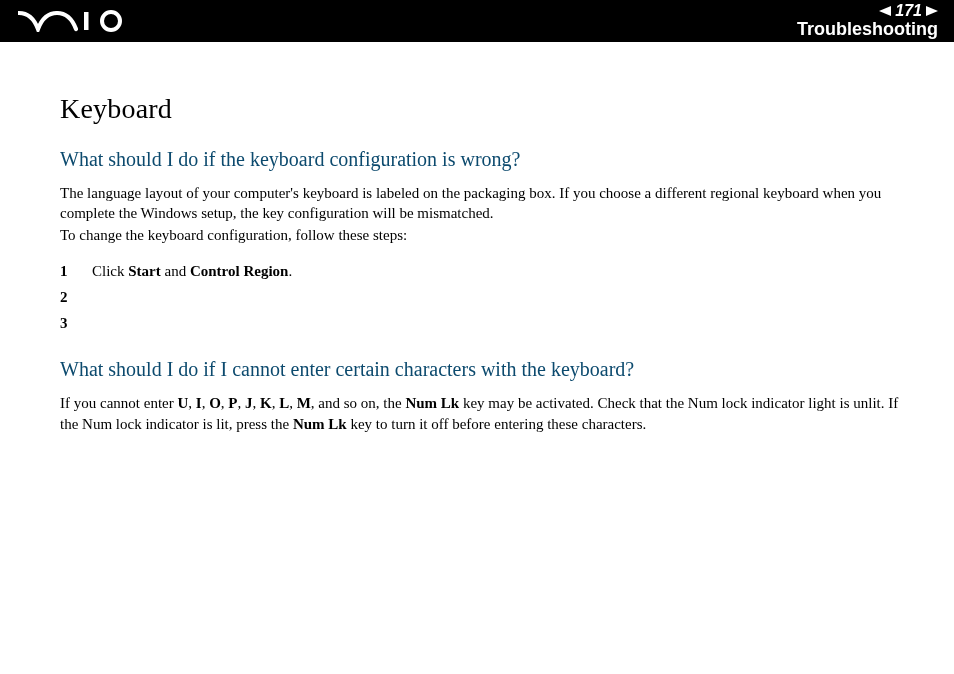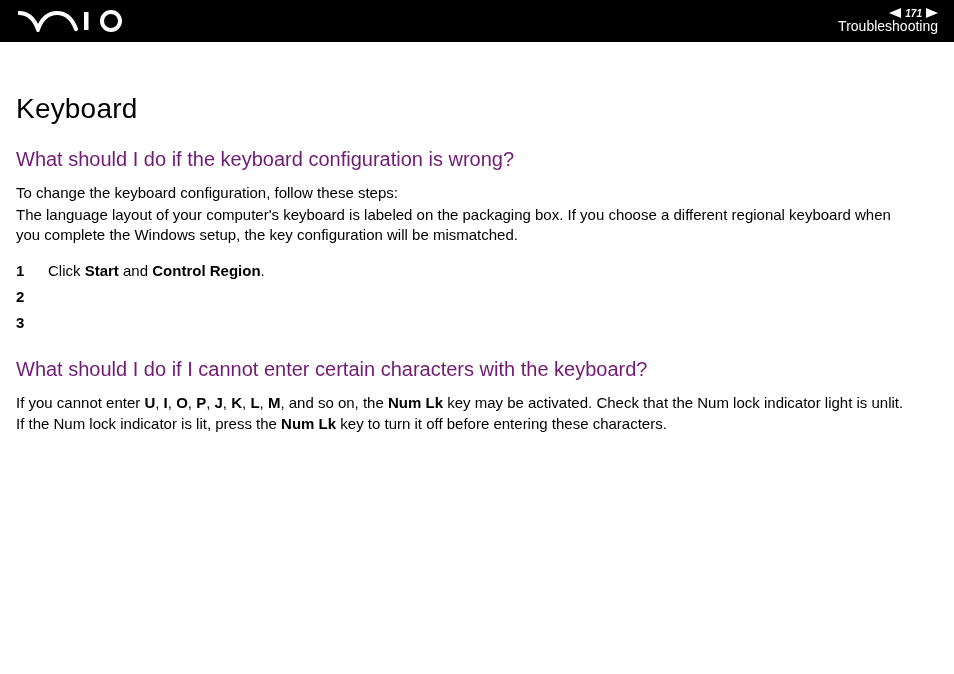--- a/index.html
+++ b/index.html
@@ -30,41 +30,42 @@
     text-align: right;
     line-height: 1.1;
   }
   .page-nav {
     display: flex;
     align-items: center;
     justify-content: flex-end;
     gap: 4px;
     font-weight: bold;
     font-style: italic;
-    font-size: 10px;
+    font-size: 16px;
   }
   .page-nav .arrow {
     display: inline-block;
   }
   .page-nav .arrow svg { display: block; }
   .section-name {
-    font-weight: normal;
-    font-size: 14px;
+    font-weight: bold;
+    font-size: 18px;
   }
   .content {
-    padding: 48px 40px 0 16px;
+    padding: 48px 40px 0 60px;
+    font-family: Liberation Serif, serif;
   }
   h1.page-title {
     font-size: 28px;
     font-weight: normal;
     margin-bottom: 18px;
     letter-spacing: 0.2px;
   }
   h2.question {
-    color: #701a75;
+    color: #0c4a6e;
     font-size: 20px;
     font-weight: normal;
     margin-bottom: 10px;
   }
   .para {
     margin-bottom: 2px;
   }
   .para + .para { margin-top: 0; }
   .block-para {
     margin-bottom: 12px;
@@ -115,22 +116,22 @@
   </div>
 </div>
 
 <div class="content">
 
   <h1 class="page-title">Keyboard</h1>
 
   <h2 class="question">What should I do if the keyboard configuration is wrong?</h2>
 
   <div class="block-para">
+    <div class="para">The language layout of your computer's keyboard is labeled on the packaging box. If you choose a different regional keyboard when you complete the Windows setup, the key configuration will be mismatched.</div>
     <div class="para">To change the keyboard configuration, follow these steps:</div>
-    <div class="para">The language layout of your computer's keyboard is labeled on the packaging box. If you choose a different regional keyboard when you complete the Windows setup, the key configuration will be mismatched.</div>
   </div>
 
   <ol class="steps">
     <li>
       <span class="num">1</span>
       <span><span>Click </span><span class="b">Start</span><span> and </span><span class="b">Control Region</span><span>.</span></span>
     </li>
     <li>
       <span class="num">2</span>
     </li>

